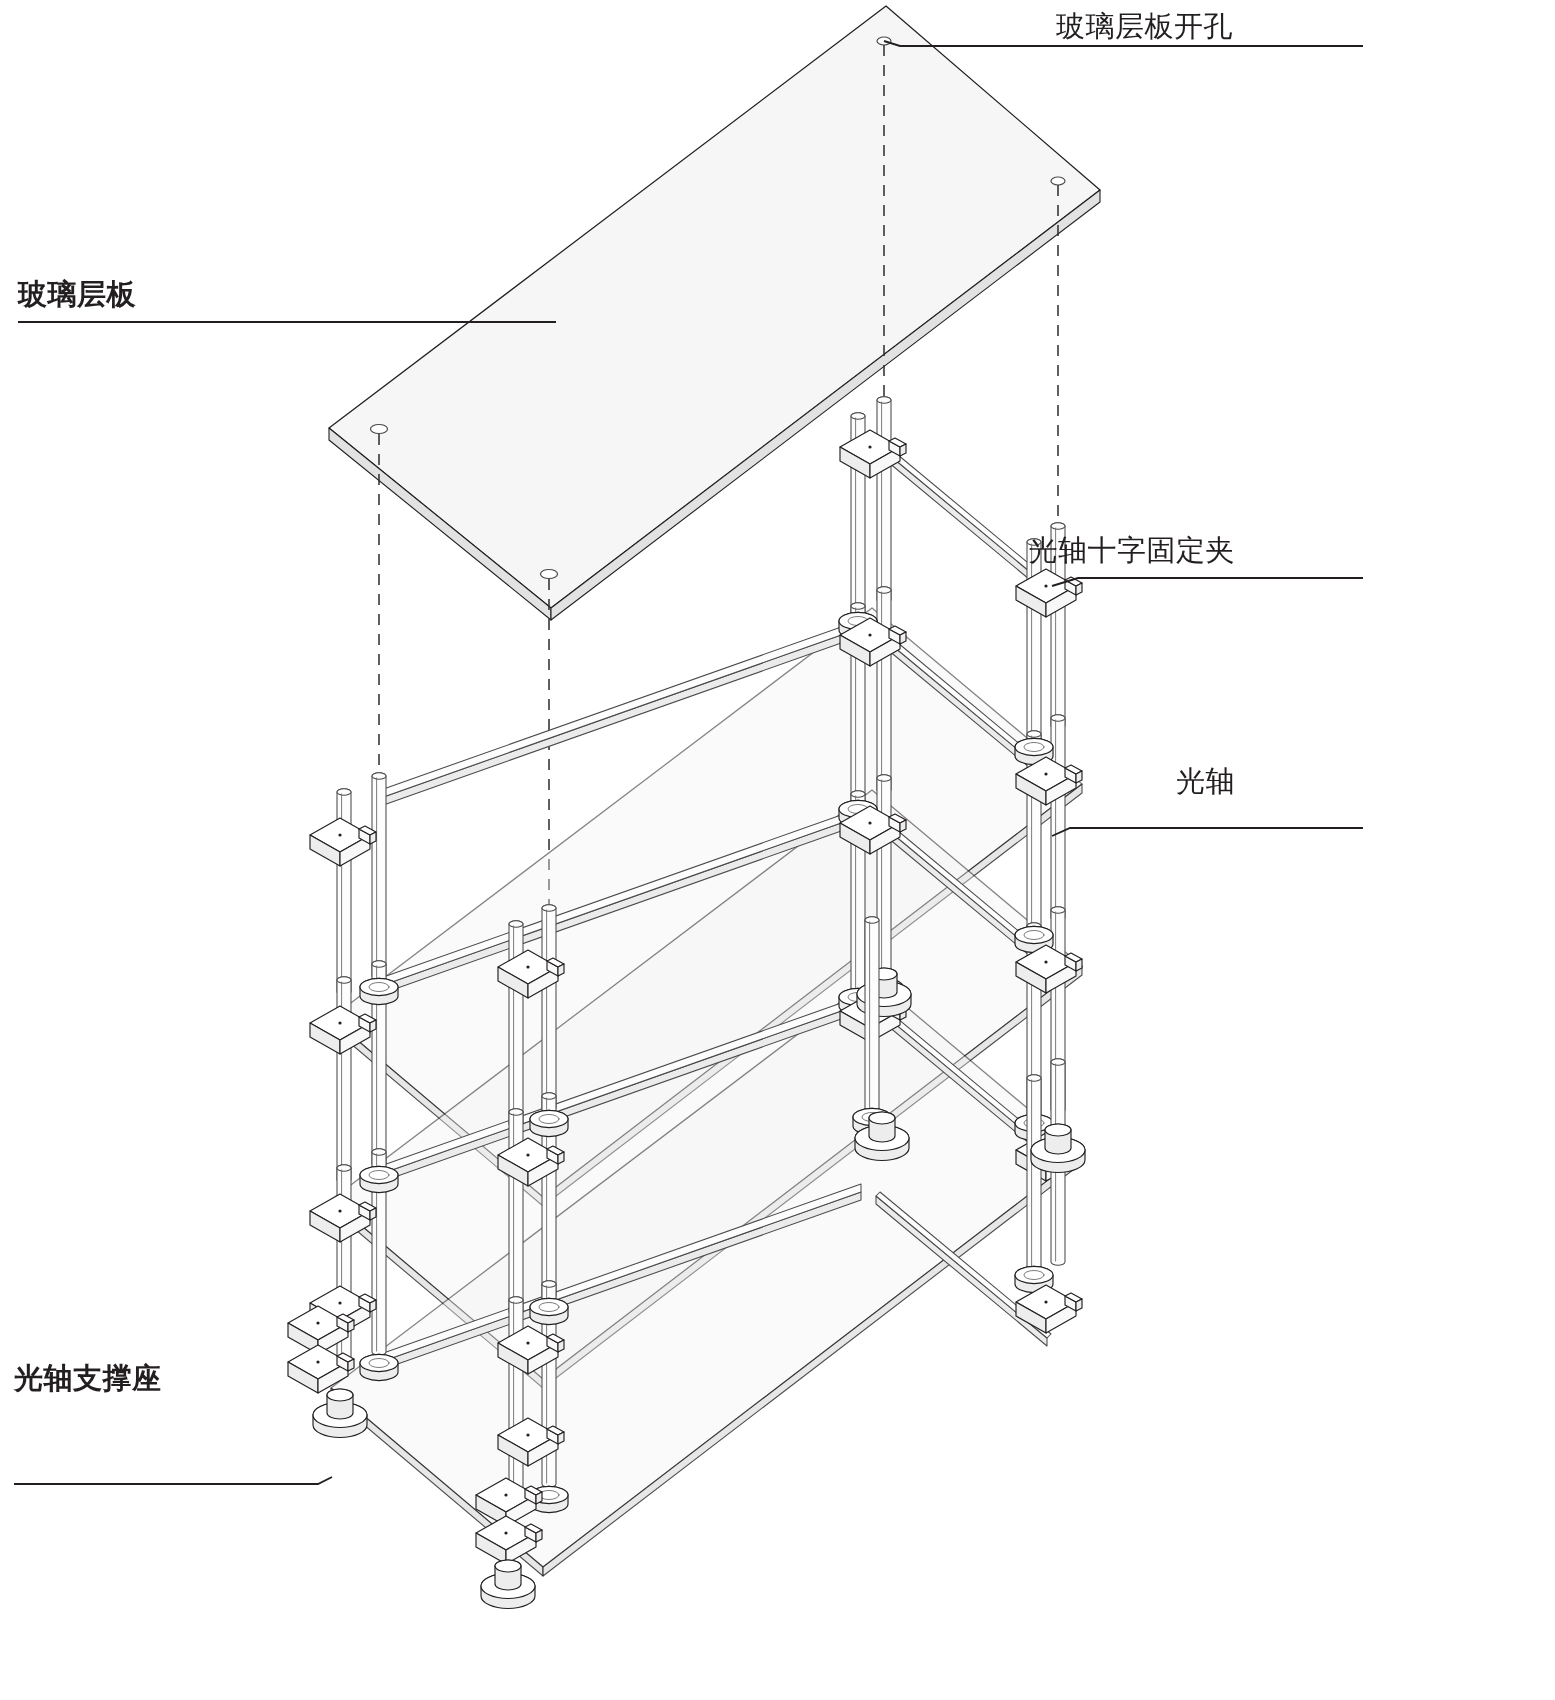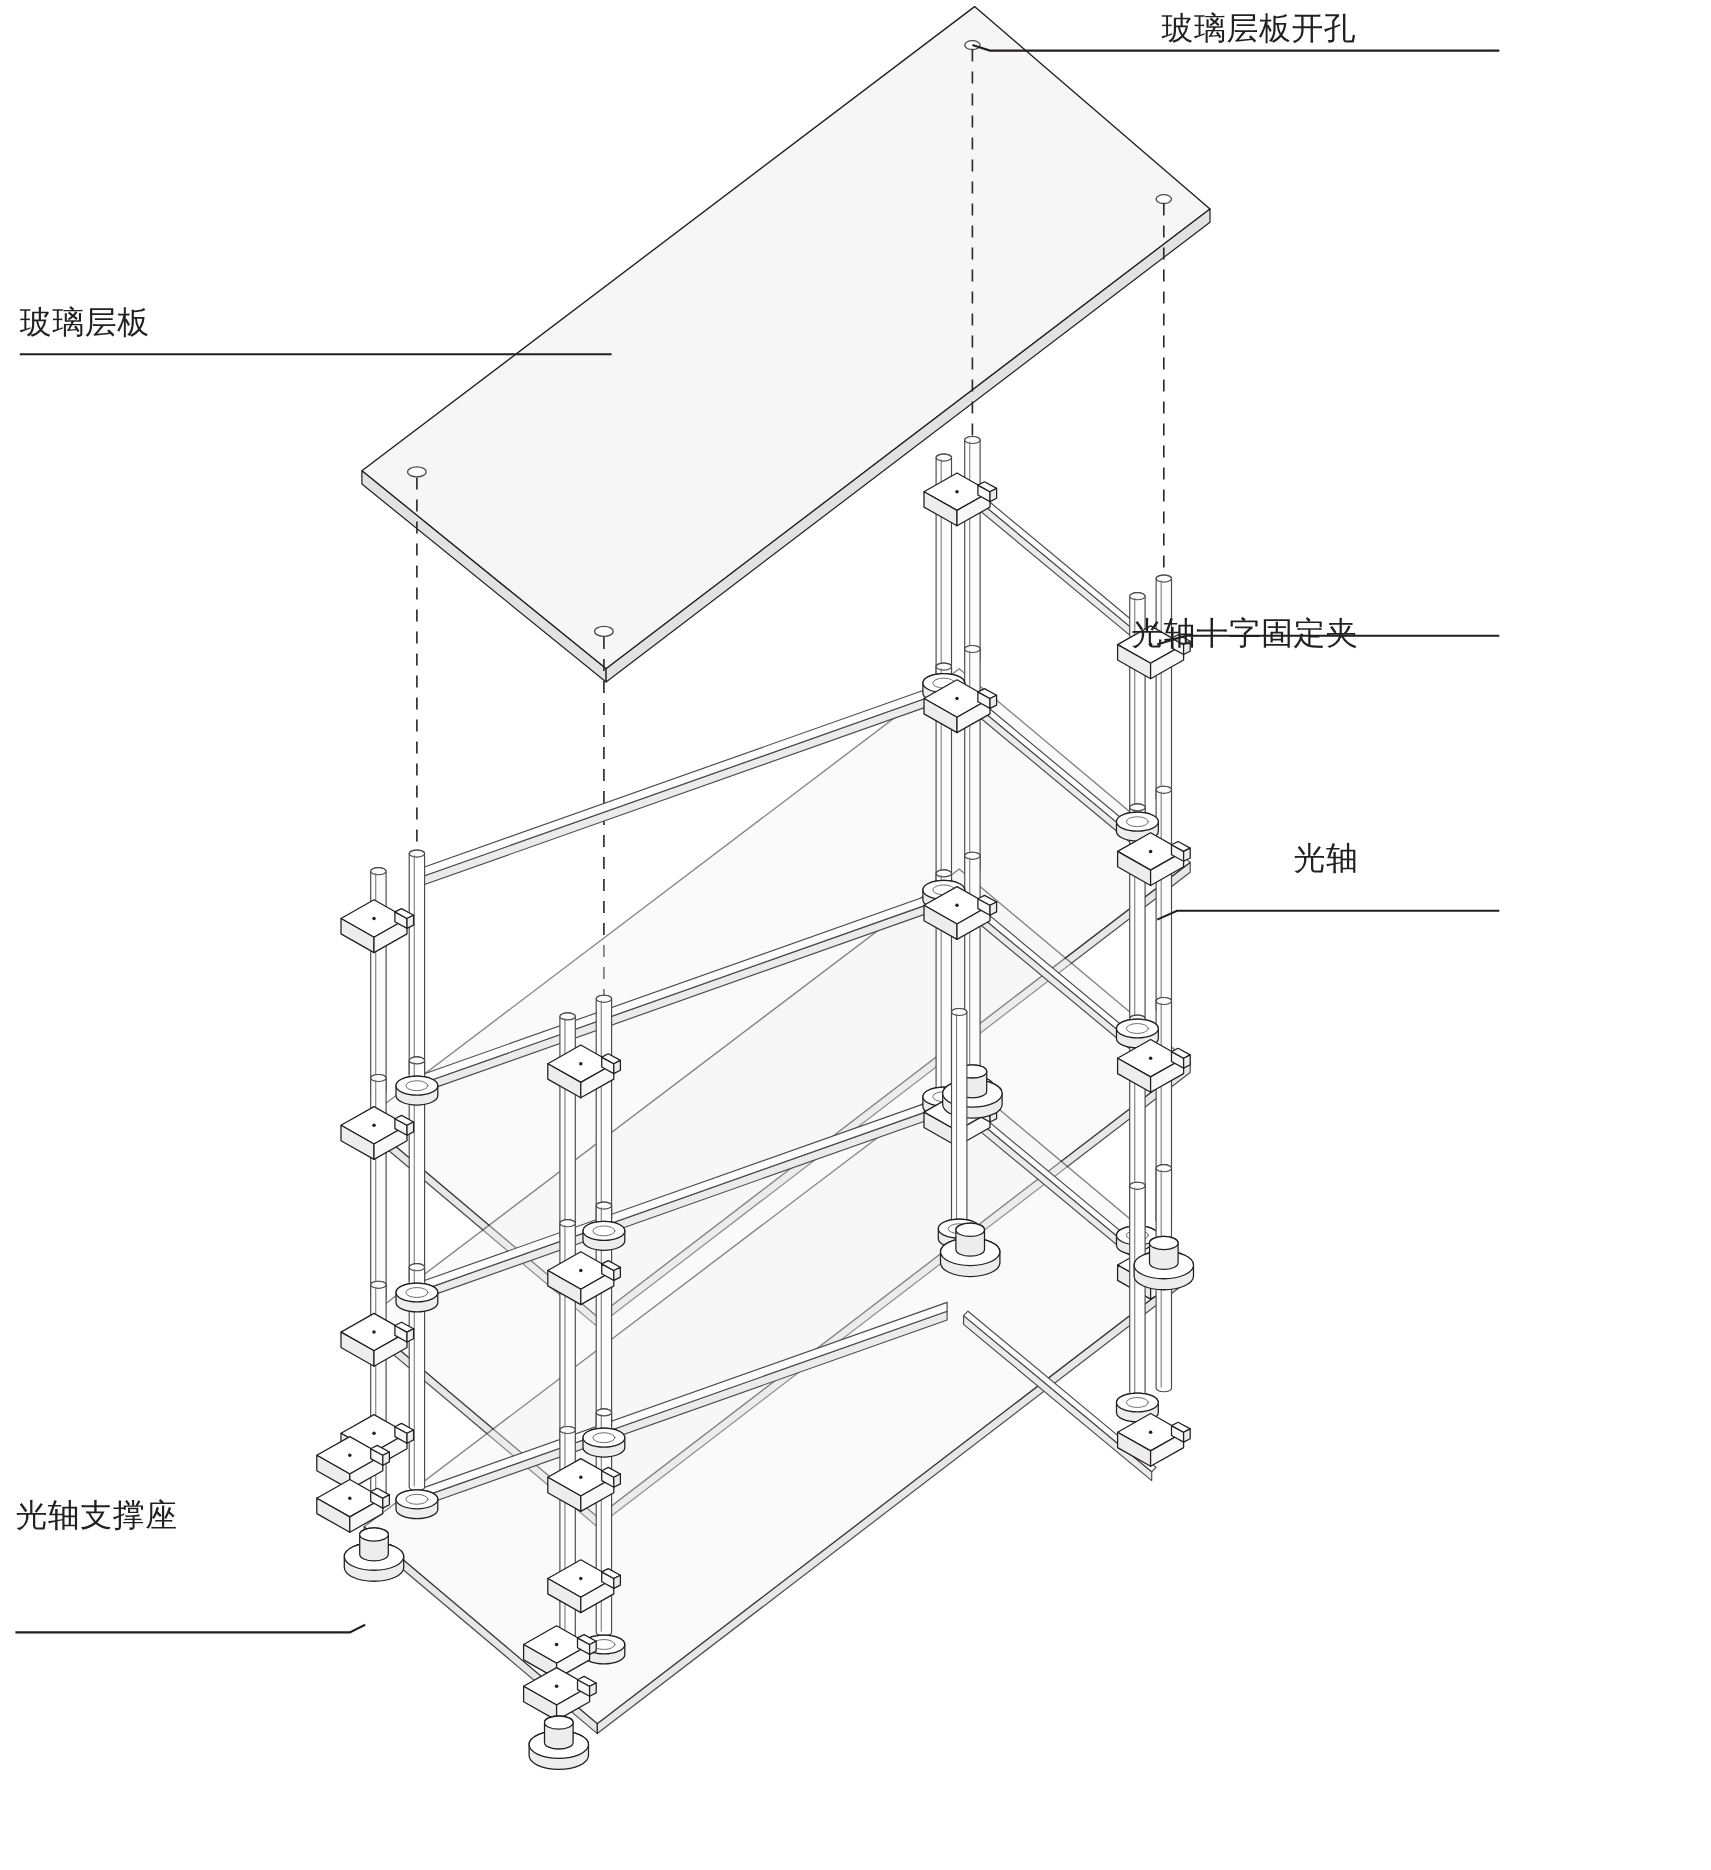--- a/index.html
+++ b/index.html
@@ -27,21 +27,21 @@
   }
   .callout-text {
     position: absolute;
     font-size: 29px;
     line-height: 1;
     color: #231f20;
     white-space: nowrap;
     letter-spacing: 0.5px;
   }
   .callout-right { text-align: right; }
-  .callout-left  { text-align: left; }
+  .callout-left  { text-align: left; font-weight: bold; }
 </style>
 </head>
 <body>
 
 <div id="page">
 
   <svg id="drawing" viewBox="0 0 1555 1700">
     <defs>
       <style>
         .ln   { fill:none; stroke:#231f20; stroke-width:1.3; stroke-linejoin:round; stroke-linecap:round; }
@@ -357,19 +357,19 @@
       <path class="lead" d="M 1417,578 L 1078,578 L 1052,586"></path>
       <path class="lead" d="M 1417,828 L 1070,828 L 1052,836"></path>
       <path class="lead" d="M 14,1484 L 318,1484 L 332,1477"></path>
     </g>
   </svg>
 
   <div class="callout-text callout-right" style="right:130px; top:12px;">玻璃层板开孔</div>
 
   <div class="callout-text callout-left" style="left:18px; top:280px;">玻璃层板</div>
 
-  <div class="callout-text callout-right" style="right:128px; top:562px;font-family:Liberation Serif, serif;">光轴十字固定夹</div>
+  <div class="callout-text callout-right" style="right:128px; top:536px;font-family:Liberation Serif, serif;">光轴十字固定夹</div>
 
   <div class="callout-text callout-right" style="right:128px; top:767px;">光轴</div>
 
   <div class="callout-text callout-left" style="left:14px; top:1364px;">光轴支撑座</div>
 
 </div>
 
 </body></html>

